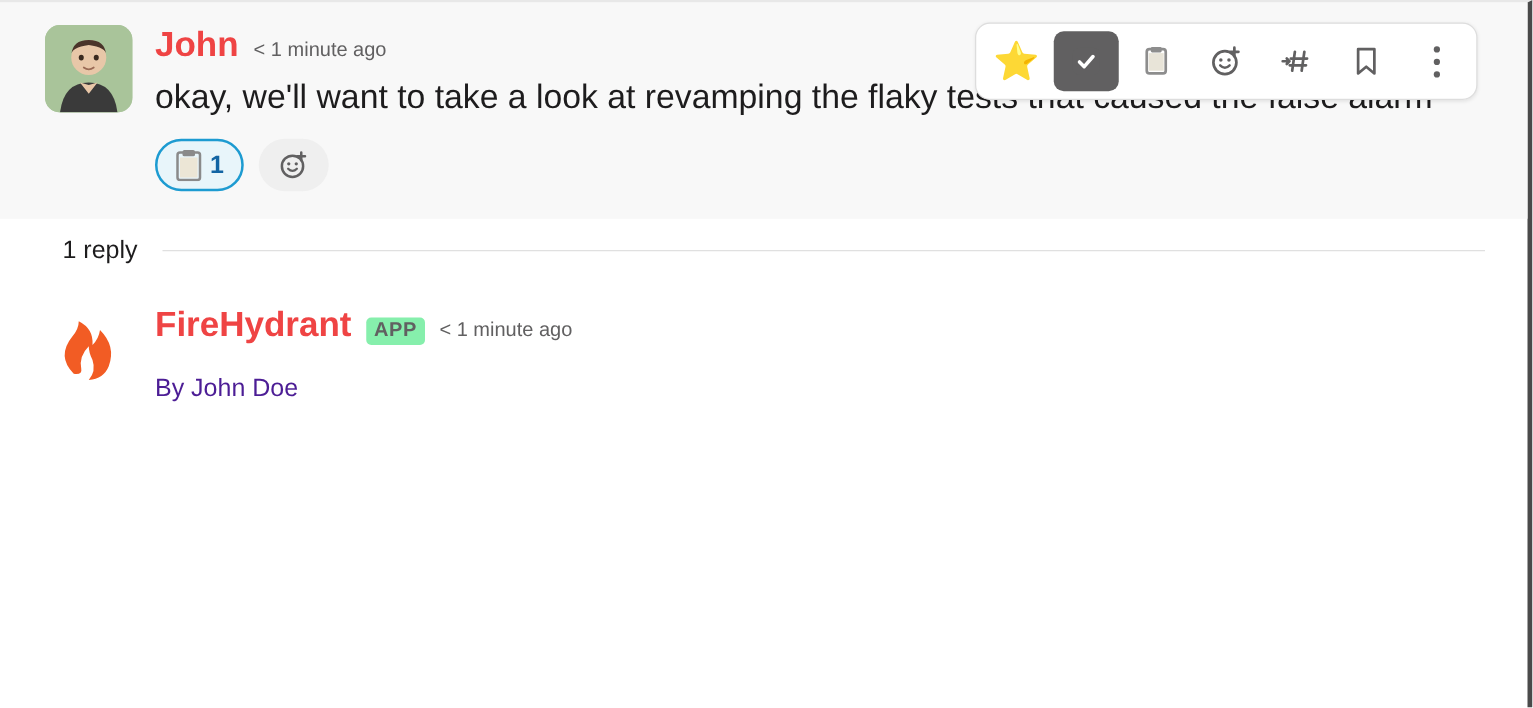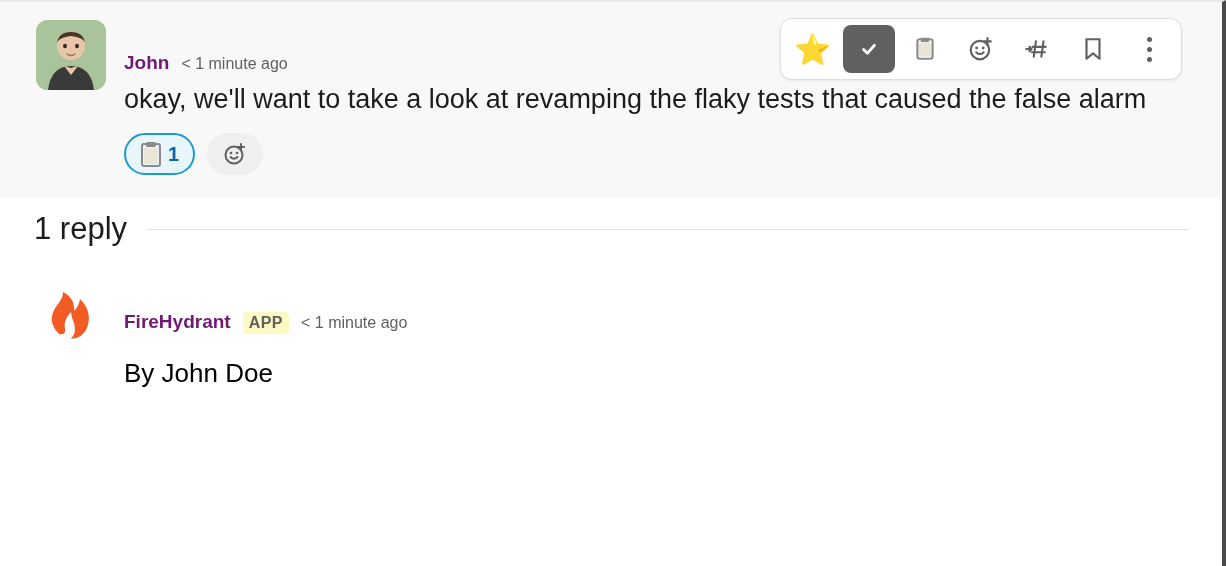--- a/index.html
+++ b/index.html
@@ -57,47 +57,46 @@
 
   .msg-body { flex:1; min-width:0; }
   .msg-header {
     display:flex;
     align-items:baseline;
     gap:12px;
     margin-bottom:6px;
   }
   .author {
     font-weight:900;
-    font-size:19px;
-    color:#701a75;
-    margin-top:32px;
+    font-size:28px;
+    color:#ef4444;
   }
   .badge-app {
     font-size:16px;
     font-weight:700;
     color:#616061;
-    background:#fef9c3;
+    background:#86efac;
     border-radius:4px;
     padding:2px 6px;
     letter-spacing:0.5px;
   }
   .timestamp {
     font-size:16px;
     color:#616061;
   }
   .msg-text {
     font-size:27px;
     line-height:1.45;
     color:#1d1c1d;
     font-weight:400;
   }
   .msg-text-bold { font-weight:700; }
   .byline {
-    font-size:26px;
-    color:#000000;
+    font-size:20px;
+    color:#4c1d95;
     margin-top:24px;
   }
 
   
   .reactions {
     display:flex;
     gap:12px;
     margin-top:14px;
   }
   .reaction-pill {
@@ -125,22 +124,23 @@
   .clipboard-mini { width:22px; height:26px; }
 
   
   .replies-sep {
     display:flex;
     align-items:center;
     gap:20px;
     padding:14px 34px;
   }
   .replies-count {
-    font-size:31px;
+    font-size:20px;
     color:#1d1c1d;
+    margin-left:16px;
   }
   .replies-line {
     flex:1;
     height:1px;
     background:#e0e0e0;
   }
 
   
   .hover-toolbar {
     position:absolute;

